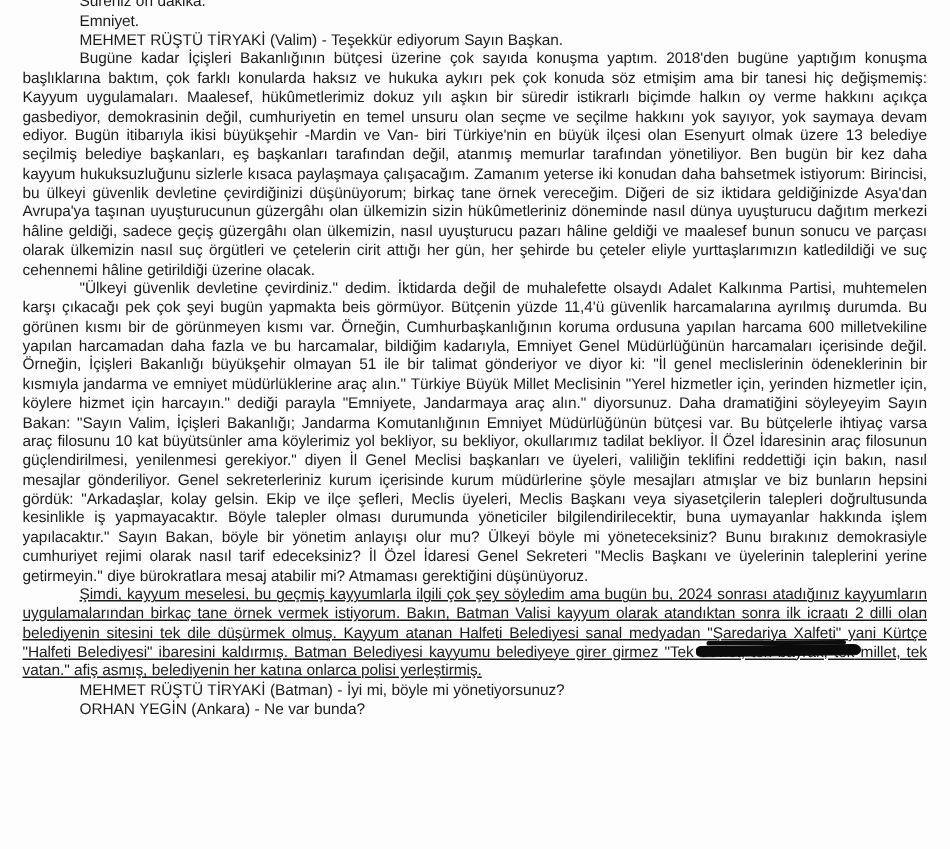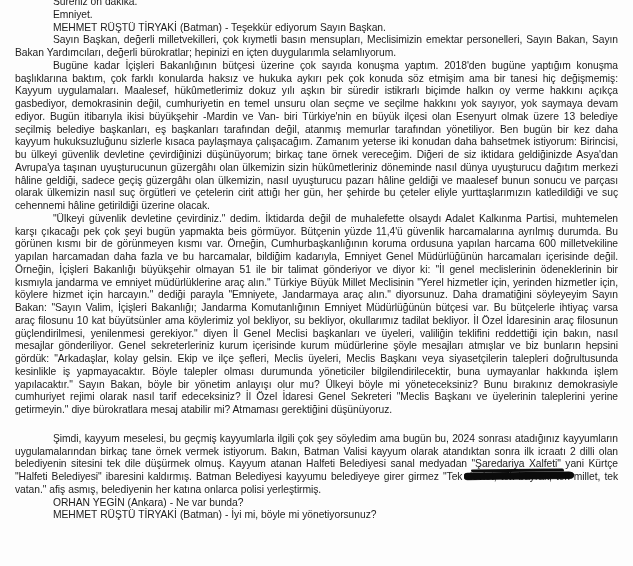--- a/index.html
+++ b/index.html
@@ -31,21 +31,22 @@
     margin: 0;
     padding: 0;
     font-size: 10.3px;
     line-height: 12.75px;
     text-align: justify;
     text-indent: 38px;
     letter-spacing: -0.05px;
     word-spacing: 0.2px;
   }
   .transcript p.extra-space {
-    margin-top: 16px;
+    margin-top: 0;
+    text-decoration: underline;
   }
   
   .mark-underline {
     position: relative;
     white-space: nowrap;
   }
   .mark-underline::after {
     content: "";
     position: absolute;
     left: -1px;
@@ -76,21 +77,20 @@
     pointer-events: none;
   }
 </style>
 </head>
 <body>
 
 <div class="page">
   <div class="transcript" id="transcript-body">
       <p><span>Süreniz on dakika.</span></p>
       <p><span>Emniyet.</span></p>
-      <p><span>MEHMET RÜŞTÜ TİRYAKİ (Batman) - Teşekkür ediyorum Sayın Başkan.</span></p>
-      <p><span>Sayın Başkan, değerli milletvekilleri, çok kıymetli basın mensupları, Meclisimizin emektar personelleri, Sayın Bakan, Sayın Bakan Yardımcıları, değerli bürokratlar; hepinizi en içten duygularımla selamlıyorum.</span></p>
+      <p><span>MEHMET RÜŞTÜ TİRYAKİ (Valim) - Teşekkür ediyorum Sayın Başkan.</span></p>
       <p><span>Bugüne kadar İçişleri Bakanlığının bütçesi üzerine çok sayıda konuşma yaptım. 2018'den bugüne yaptığım konuşma başlıklarına baktım, çok farklı konularda haksız ve hukuka aykırı pek çok konuda söz etmişim ama bir tanesi hiç değişmemiş: Kayyum uygulamaları. Maalesef, hükûmetlerimiz dokuz yılı aşkın bir süredir istikrarlı biçimde halkın oy verme hakkını açıkça gasbediyor, demokrasinin değil, cumhuriyetin en temel unsuru olan seçme ve seçilme hakkını yok sayıyor, yok saymaya devam ediyor. Bugün itibarıyla ikisi büyükşehir -Mardin ve Van- biri Türkiye'nin en büyük ilçesi olan Esenyurt olmak üzere 13 belediye seçilmiş belediye başkanları, eş başkanları tarafından değil, atanmış memurlar tarafından yönetiliyor. Ben bugün bir kez daha kayyum hukuksuzluğunu sizlerle kısaca paylaşmaya çalışacağım. Zamanım yeterse iki konudan daha bahsetmek istiyorum: Birincisi, bu ülkeyi güvenlik devletine  çevirdiğinizi düşünüyorum; birkaç tane örnek vereceğim. Diğeri de siz iktidara geldiğinizde Asya'dan Avrupa'ya taşınan uyuşturucunun güzergâhı olan ülkemizin sizin hükûmetleriniz döneminde nasıl dünya uyuşturucu dağıtım merkezi hâline geldiği, sadece geçiş güzergâhı olan ülkemizin, nasıl uyuşturucu pazarı hâline geldiği ve maalesef bunun sonucu ve parçası olarak ülkemizin nasıl suç örgütleri ve çetelerin cirit attığı her gün, her şehirde bu çeteler eliyle yurttaşlarımızın katledildiği ve suç cehennemi hâline getirildiği üzerine olacak.</span></p>
       <p><span>"Ülkeyi güvenlik devletine çevirdiniz." dedim. İktidarda değil de muhalefette olsaydı Adalet Kalkınma Partisi, muhtemelen karşı çıkacağı pek çok şeyi bugün yapmakta beis görmüyor. Bütçenin yüzde 11,4'ü güvenlik harcamalarına ayrılmış durumda. Bu görünen kısmı bir de görünmeyen kısmı var. Örneğin, Cumhurbaşkanlığının koruma ordusuna yapılan harcama 600 milletvekiline yapılan harcamadan daha fazla ve bu harcamalar, bildiğim kadarıyla, Emniyet Genel Müdürlüğünün harcamaları içerisinde değil. Örneğin, İçişleri Bakanlığı büyükşehir olmayan 51 ile bir talimat gönderiyor ve diyor ki: "İl genel meclislerinin ödeneklerinin bir kısmıyla jandarma ve emniyet müdürlüklerine araç alın." Türkiye Büyük Millet Meclisinin "Yerel hizmetler için, yerinden hizmetler için, köylere hizmet için harcayın." dediği parayla "Emniyete, Jandarmaya araç alın." diyorsunuz. Daha dramatiğini söyleyeyim Sayın Bakan: "Sayın Valim, İçişleri Bakanlığı; Jandarma Komutanlığının Emniyet Müdürlüğünün bütçesi var. Bu bütçelerle ihtiyaç varsa araç filosunu 10 kat büyütsünler ama köylerimiz yol bekliyor, su bekliyor, okullarımız tadilat bekliyor. İl Özel İdaresinin araç filosunun güçlendirilmesi, yenilenmesi gerekiyor." diyen İl Genel Meclisi başkanları ve üyeleri, valiliğin teklifini reddettiği için bakın, nasıl mesajlar gönderiliyor. Genel sekreterleriniz kurum içerisinde kurum müdürlerine şöyle mesajları atmışlar ve biz bunların hepsini gördük: "Arkadaşlar, kolay gelsin. Ekip ve ilçe şefleri, Meclis üyeleri, Meclis Başkanı veya siyasetçilerin talepleri doğrultusunda kesinlikle iş yapmayacaktır. Böyle talepler olması durumunda yöneticiler bilgilendirilecektir, buna uymayanlar hakkında işlem yapılacaktır." Sayın Bakan, böyle bir yönetim anlayışı olur mu? Ülkeyi böyle mi yöneteceksiniz? Bunu bırakınız demokrasiyle cumhuriyet rejimi olarak nasıl tarif edeceksiniz? İl Özel İdaresi Genel Sekreteri "Meclis Başkanı ve üyelerinin taleplerini yerine getirmeyin." diye bürokratlara mesaj atabilir mi? Atmaması gerektiğini düşünüyoruz.</span></p>
       <p class="extra-space"><span>Şimdi, kayyum meselesi, bu geçmiş kayyumlarla ilgili çok şey söyledim ama bugün bu, 2024 sonrası atadığınız kayyumların uygulamalarından birkaç tane örnek vermek istiyorum. Bakın, Batman Valisi kayyum olarak atandıktan sonra ilk icraatı 2 dilli olan belediyenin sitesini tek dile düşürmek olmuş. Kayyum atanan Halfeti Belediyesi sanal medyadan </span><span class="mark-underline">"Şaredariya Xalfeti"</span><span> yani Kürtçe "Halfeti Belediyesi" ibaresini kaldırmış. Batman Belediyesi kayyumu belediyeye girer girmez "Tek </span><span class="mark-strike">devlet, tek bayrak, tek</span><span> millet, tek vatan." afiş asmış, belediyenin her katına onlarca polisi yerleştirmiş.</span></p>
+      <p><span>MEHMET RÜŞTÜ TİRYAKİ (Batman) - İyi mi, böyle mi yönetiyorsunuz?</span></p>
       <p><span>ORHAN YEGİN (Ankara) - Ne var bunda?</span></p>
-      <p><span>MEHMET RÜŞTÜ TİRYAKİ (Batman) - İyi mi, böyle mi yönetiyorsunuz?</span></p>
     </div>
 </div>
 
 </body></html>

